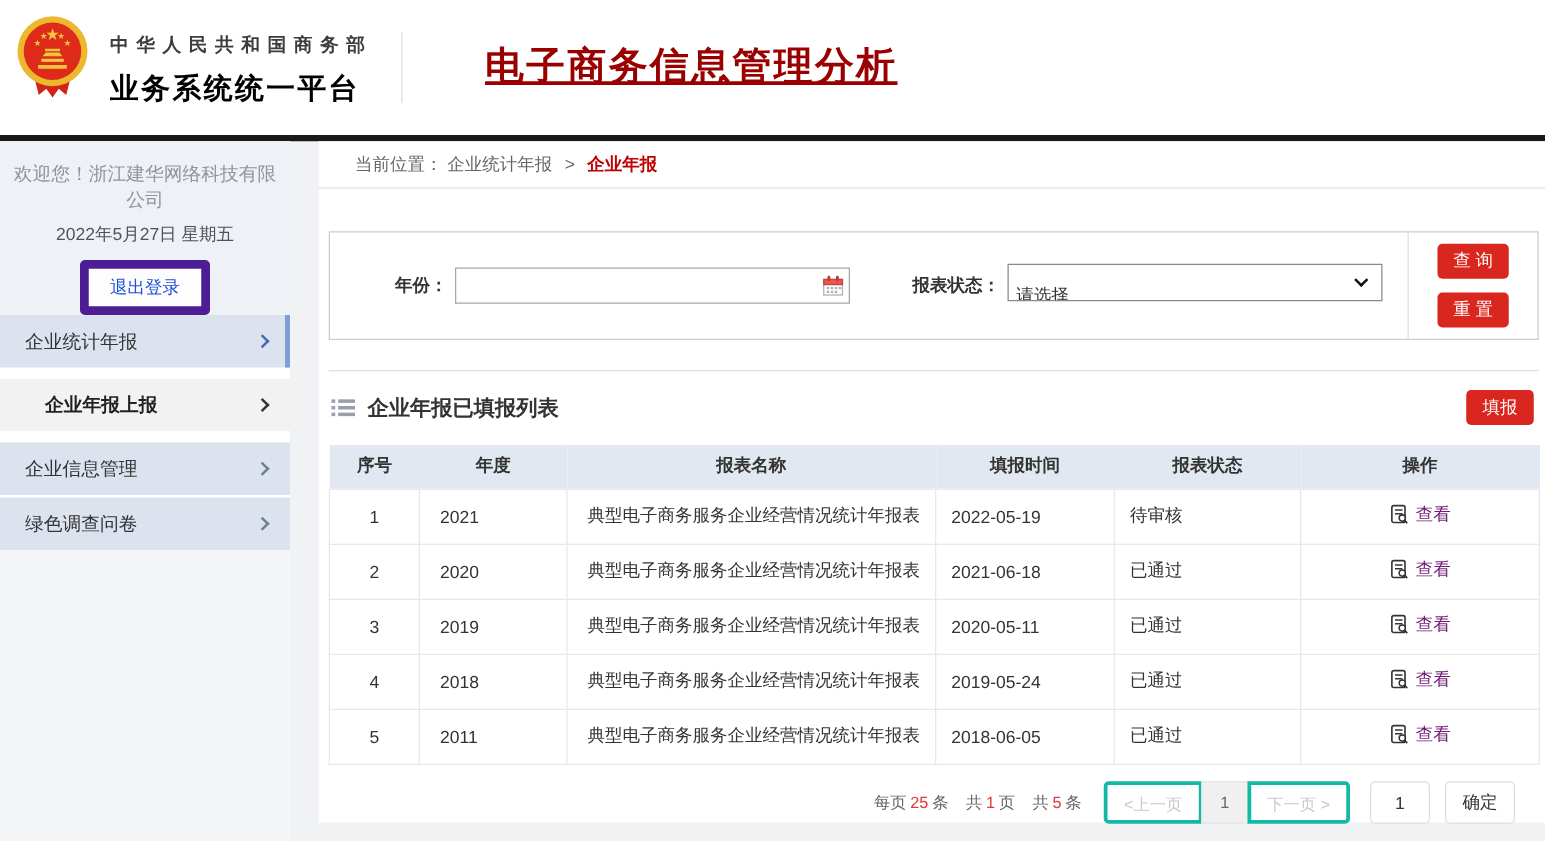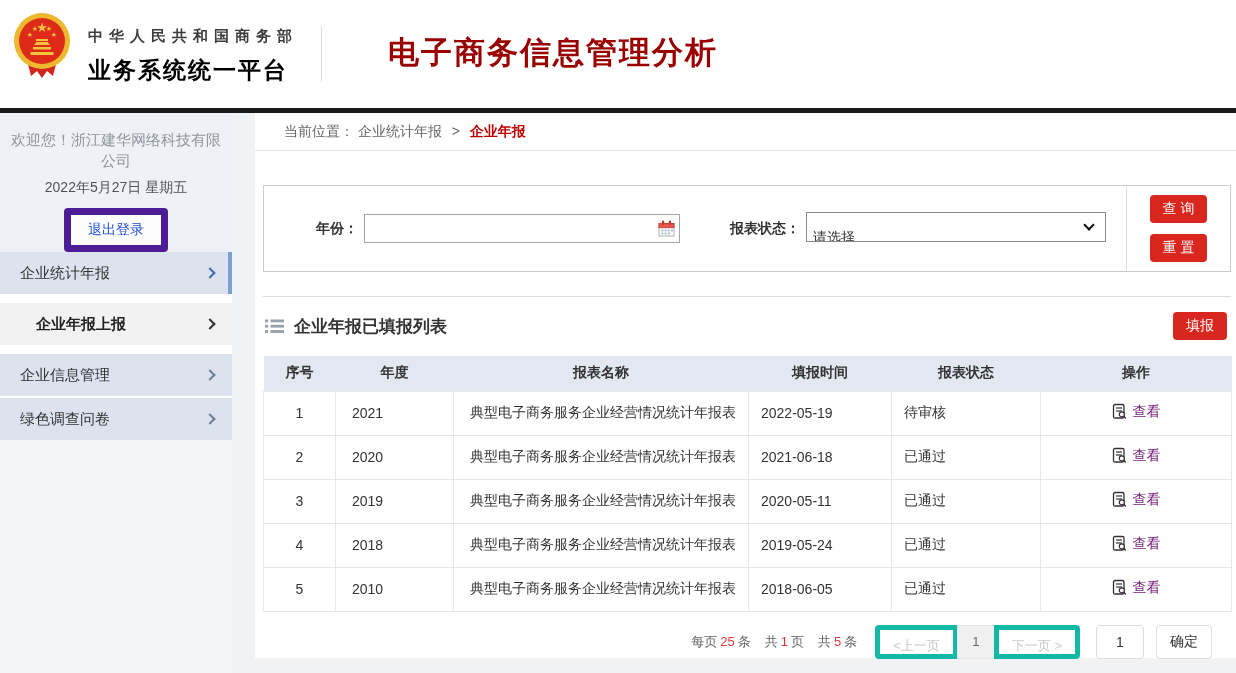--- a/index.html
+++ b/index.html
@@ -9,21 +9,21 @@
     background:#f1f2f4; overflow:hidden; color:#333;
   }
 
   
   .header { height:108px; background:#fff; position:relative; }
   .emblem { position:absolute; left:13px; top:12px; }
   .brand { position:absolute; left:88px; top:27px; }
   .brand-ministry { font-size:15px; font-weight:bold; letter-spacing:6px; color:#3d3d3d; white-space:nowrap; }
   .brand-platform { font-size:23px; font-weight:bold; color:#000000; margin-top:9px; letter-spacing:2px; }
   .head-divider { position:absolute; left:321px; top:26px; height:56px; width:1px; background:#ddd; }
-  .page-title { position:absolute; left:388px; top:32px; font-size:31px; font-weight:600; color:#9a0000; letter-spacing:2px; white-space:nowrap; }
+  .page-title { position:absolute; left:388px; top:32px; font-size:31px; font-weight:600; color:#9a0000; letter-spacing:2px; white-space:nowrap;text-decoration:underline; }
   .topbar { height:5px; background:#191919; }
 
   
   .layout { display:flex; height:560px;gap:23px; }
 
   
   .sidebar { width:232px; flex:none; background:#fff; display:flex; flex-direction:column; }
   .welcome-block { background:#eef1f6; height:139px; padding:16px 10px 0; text-align:center; overflow:hidden; }
   .welcome-text { color:#8f949d; font-size:15px; line-height:1.4; }
   .date-text { color:#4f5358; font-size:14px; margin-top:8px; }
@@ -71,21 +71,21 @@
   .report-table tbody td { height:44px; border:1px solid #e8e8e8; background:#fff; }
   .td-center { text-align:center; }
   .pad16 { padding-left:16px; }
   .pad12 { padding-left:12px; }
   .action-link { display:inline-flex; align-items:center; gap:6px; color:#701a75; cursor:pointer; }
 
   .pager { margin-top:12px; height:36px; display:flex; align-items:center; justify-content:flex-end; padding-right:24px; font-size:13px; color:#666; }
   .stat { margin-right:14px; white-space:nowrap; }
   .stat .num { color:#e4393c; margin:0 3px; }
   .pg-group { display:flex; margin-left:4px; }
-  .pg-btn { height:34px; line-height:32px; padding:0 13px; border:5px solid #14b8a6; background:#fff; color:#c9c9c9; font-size:13px; cursor:default; font-family:inherit;text-align:center; }
+  .pg-btn { height:34px; line-height:32px; padding:0 13px; border:3px solid #14b8a6; background:#fff; color:#c9c9c9; font-size:13px; cursor:default; font-family:inherit;text-align:center; }
   .pg-prev { border-radius:4px 0 0 4px; }
   .pg-next { border-radius:0 4px 4px 0; margin-left:-1px; }
   .pg-cur { height:34px; line-height:32px; width:38px; text-align:center; border:1px solid #e5e5e5; margin-left:-1px; background:#f0f0f0; color:#666; font-size:13px; }
   .pg-input { margin-left:16px; width:48px; height:34px; border:1px solid #ddd; border-radius:4px; text-align:center; font-size:14px; color:#333; font-family:inherit; }
   .pg-confirm { margin-left:12px; width:56px; height:34px; border:1px solid #ddd; border-radius:4px; background:#fff; font-size:14px; color:#333; cursor:pointer; font-family:inherit; }
 </style>
 </head>
 <body>
 
 <div class="header">
@@ -298,21 +298,21 @@
           <circle cx="9.8" cy="11.4" r="2.5" fill="#fff" stroke="#333" stroke-width="1.2"></circle>
           <line x1="11.7" y1="13.3" x2="13.8" y2="15.5" stroke="#333" stroke-width="1.4"></line>
         </svg>
         <span>查看</span>
       </span>
     </td>
   </tr>
 
   <tr>
     <td class="td-center">5</td>
-    <td class="pad16">2010</td>
+    <td class="pad16">2011</td>
     <td class="pad16">典型电子商务服务企业经营情况统计年报表</td>
     <td class="pad12">2018-06-05</td>
     <td class="pad12">已通过</td>
     <td class="td-center">
       <span class="action-link">
         <svg width="15" height="17" viewBox="0 0 15 17">
           <rect x="1.5" y="1.5" width="10.5" height="13.5" rx="1.5" fill="none" stroke="#333" stroke-width="1.3"></rect>
           <line x1="4" y1="5" x2="10" y2="5" stroke="#333" stroke-width="1.2"></line>
           <line x1="4" y1="8" x2="10" y2="8" stroke="#333" stroke-width="1.2"></line>
           <circle cx="9.8" cy="11.4" r="2.5" fill="#fff" stroke="#333" stroke-width="1.2"></circle>

